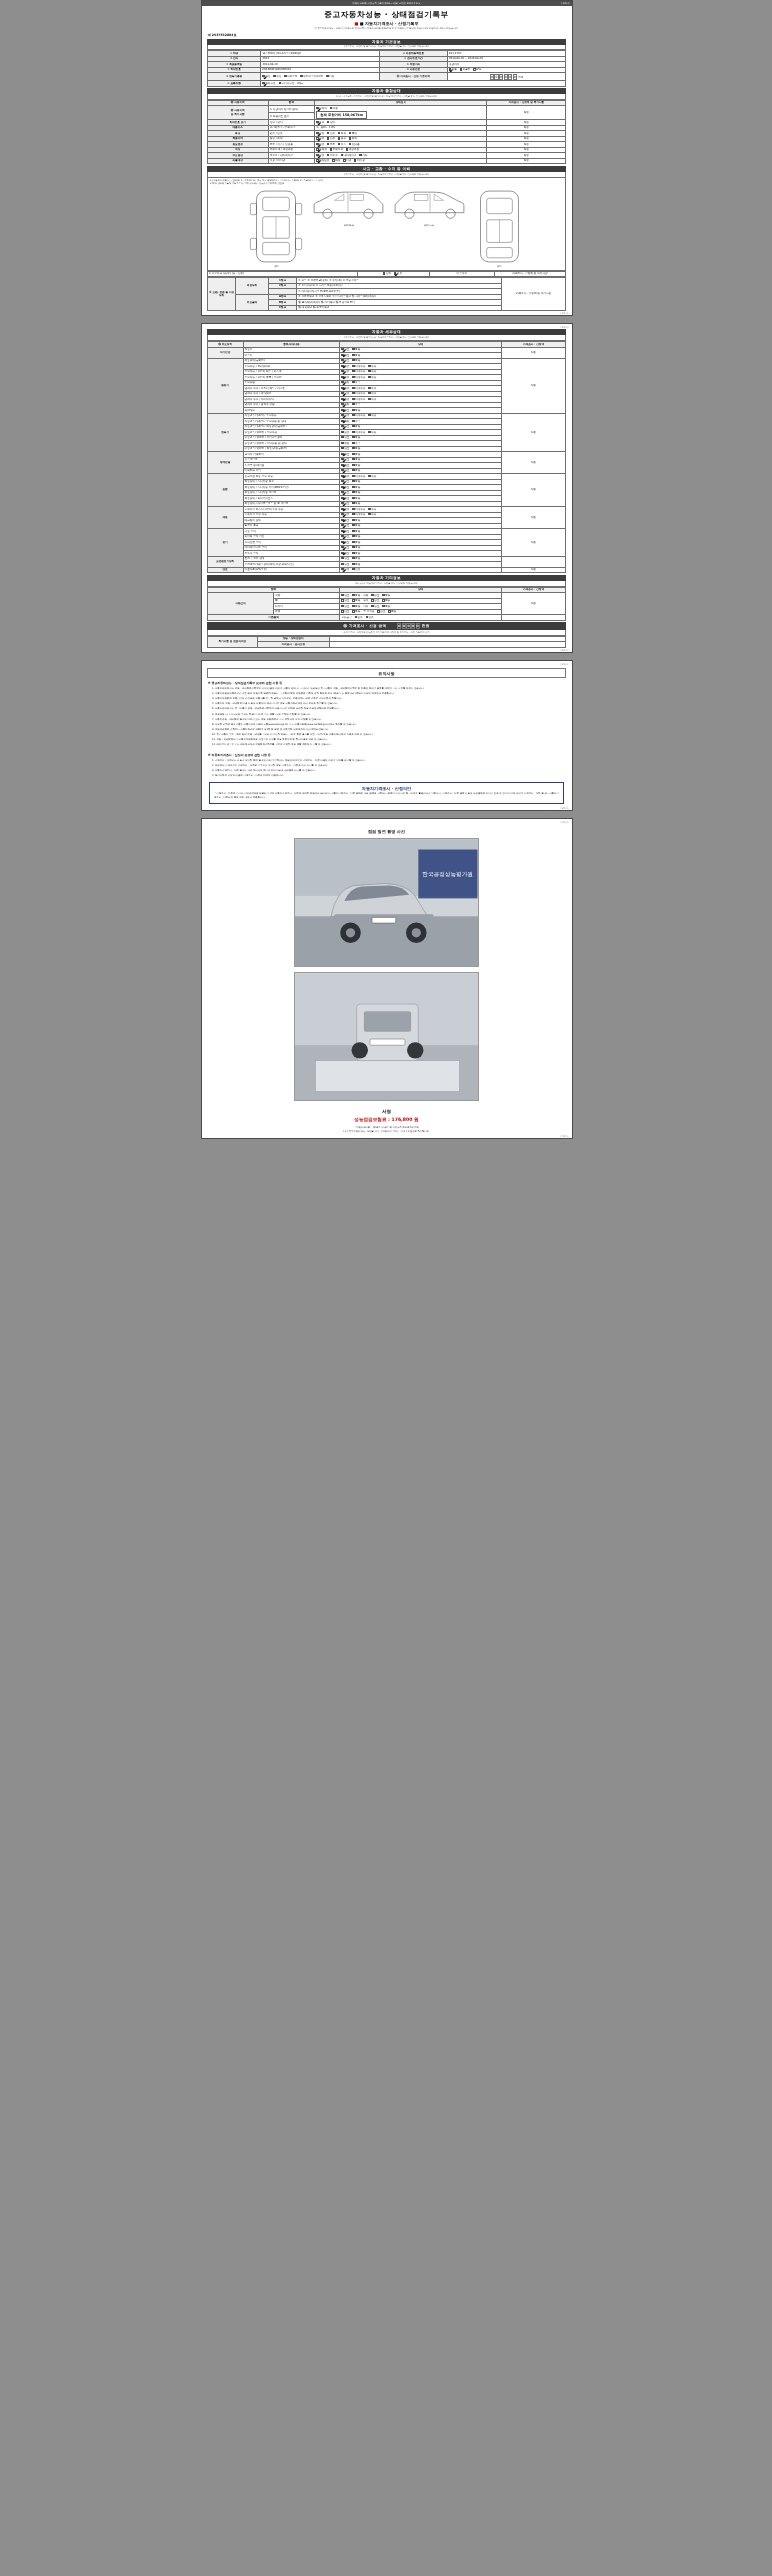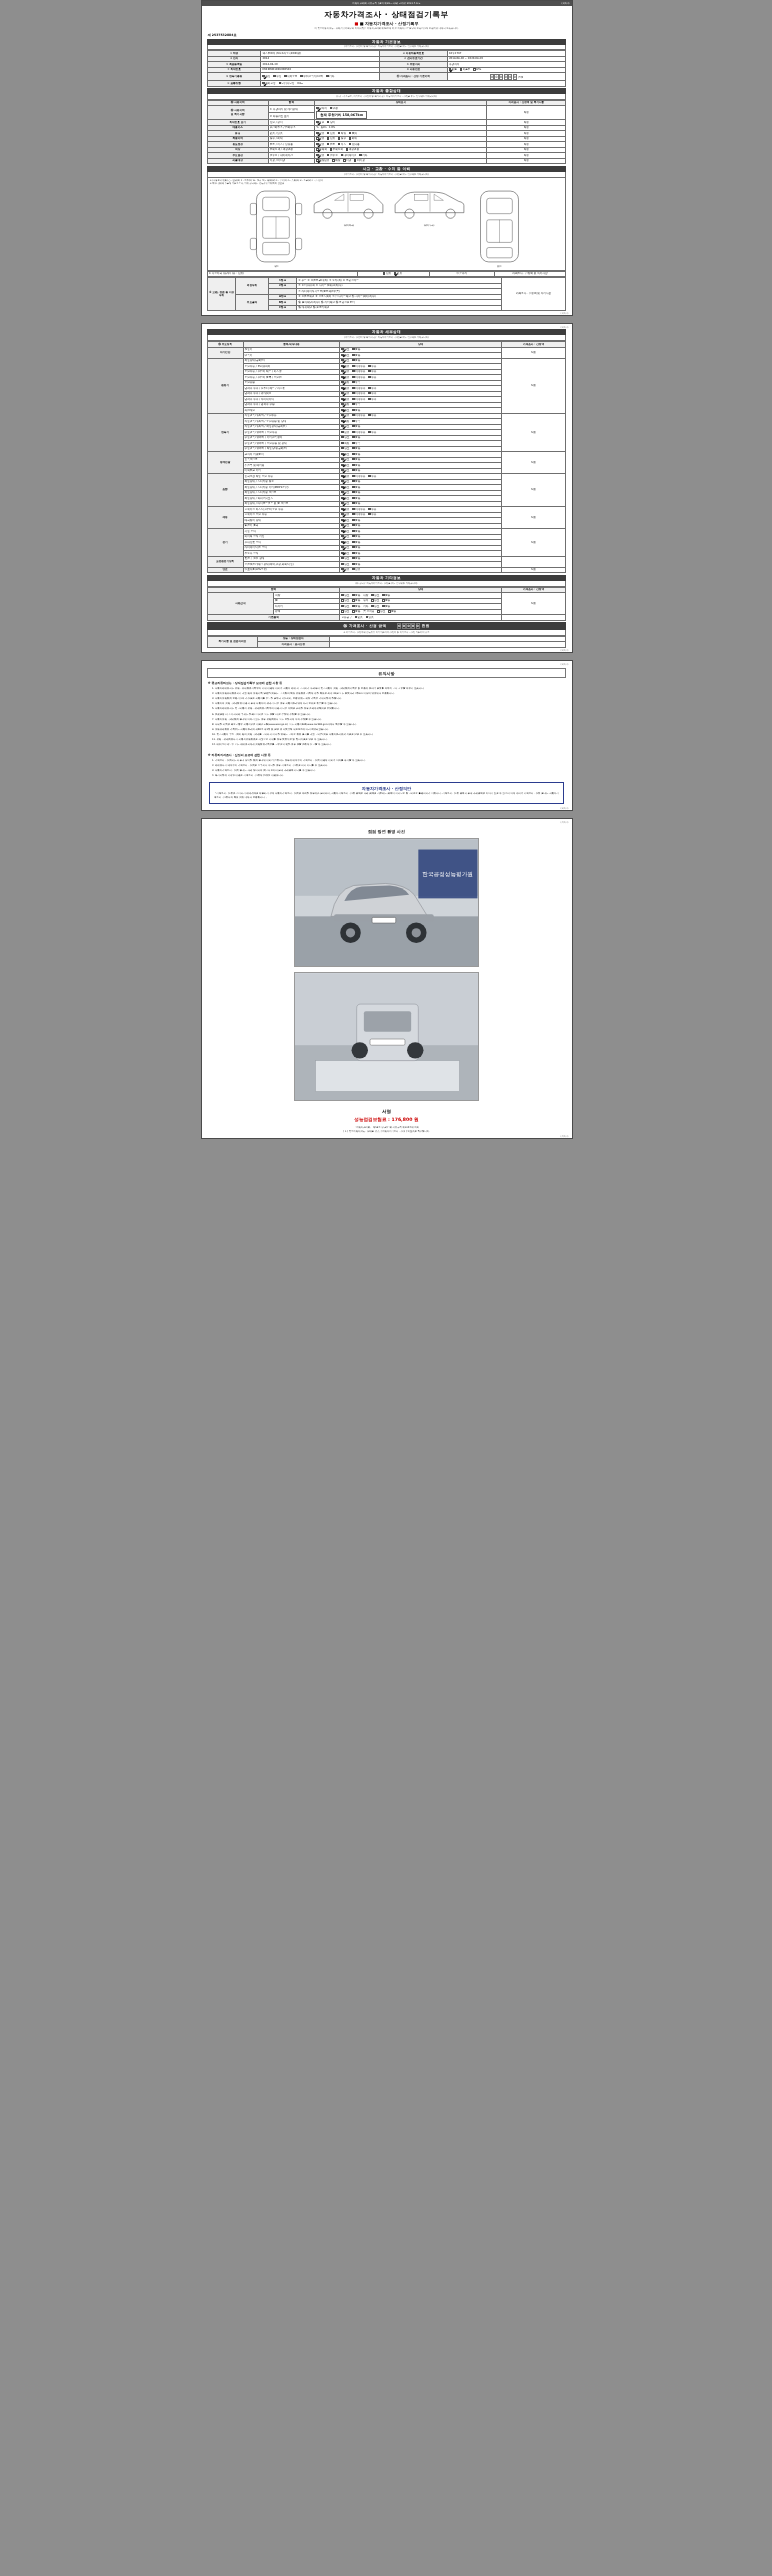--- a/index.html
+++ b/index.html
@@ -190,21 +190,21 @@
     width: 4.1px; text-align: center; margin-right: 0.5px; font-size: 3.1px;
   }
 </style>
 </head>
 <body>
 
 <div class="page">
   <div class="topstrip">자동차관리법 시행규칙 [별지 제82호서식] &lt;개정 2021.7.6.&gt;</div>
   <div class="pagenum-tr">(1/4면)</div>
   <div class="inner">
-    <div class="doc-title">자동차가격조사 · 상태점검기록부</div>
+    <div class="doc-title">중고자동차성능 · 상태점검기록부</div>
     <div class="doc-sub">
       <span class="sq">■</span>
       <span>■ 자동차가격조사 · 산정기록부</span>
     </div>
     <div class="doc-note">이 중고자동차성능 · 상태점검기록부의 기재사항은 자동차관리법 제58조에 따른 자동차인도일부터 보증기간과 보증범위 내에서 보증됩니다.</div>
     <div class="docno">
       <span>제</span>
       <span>2537532884호</span>
     </div>
 

